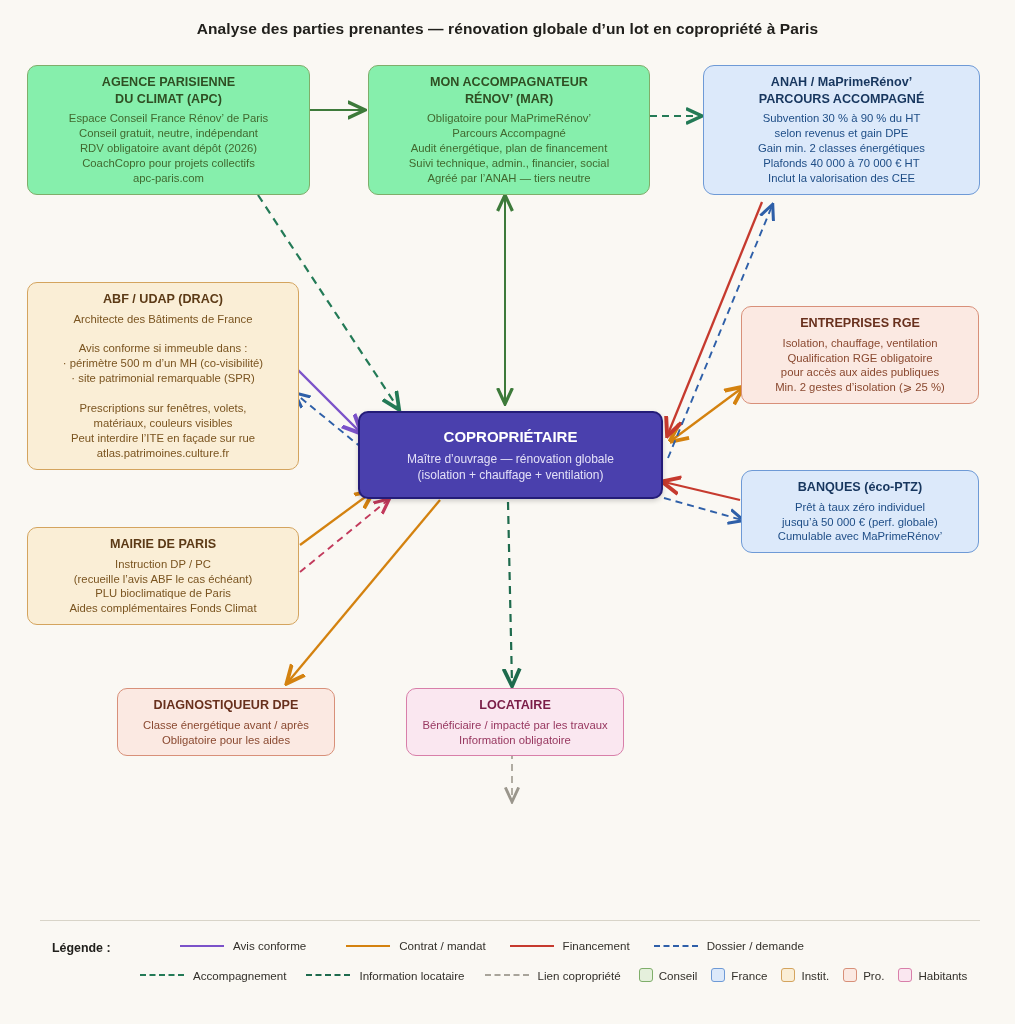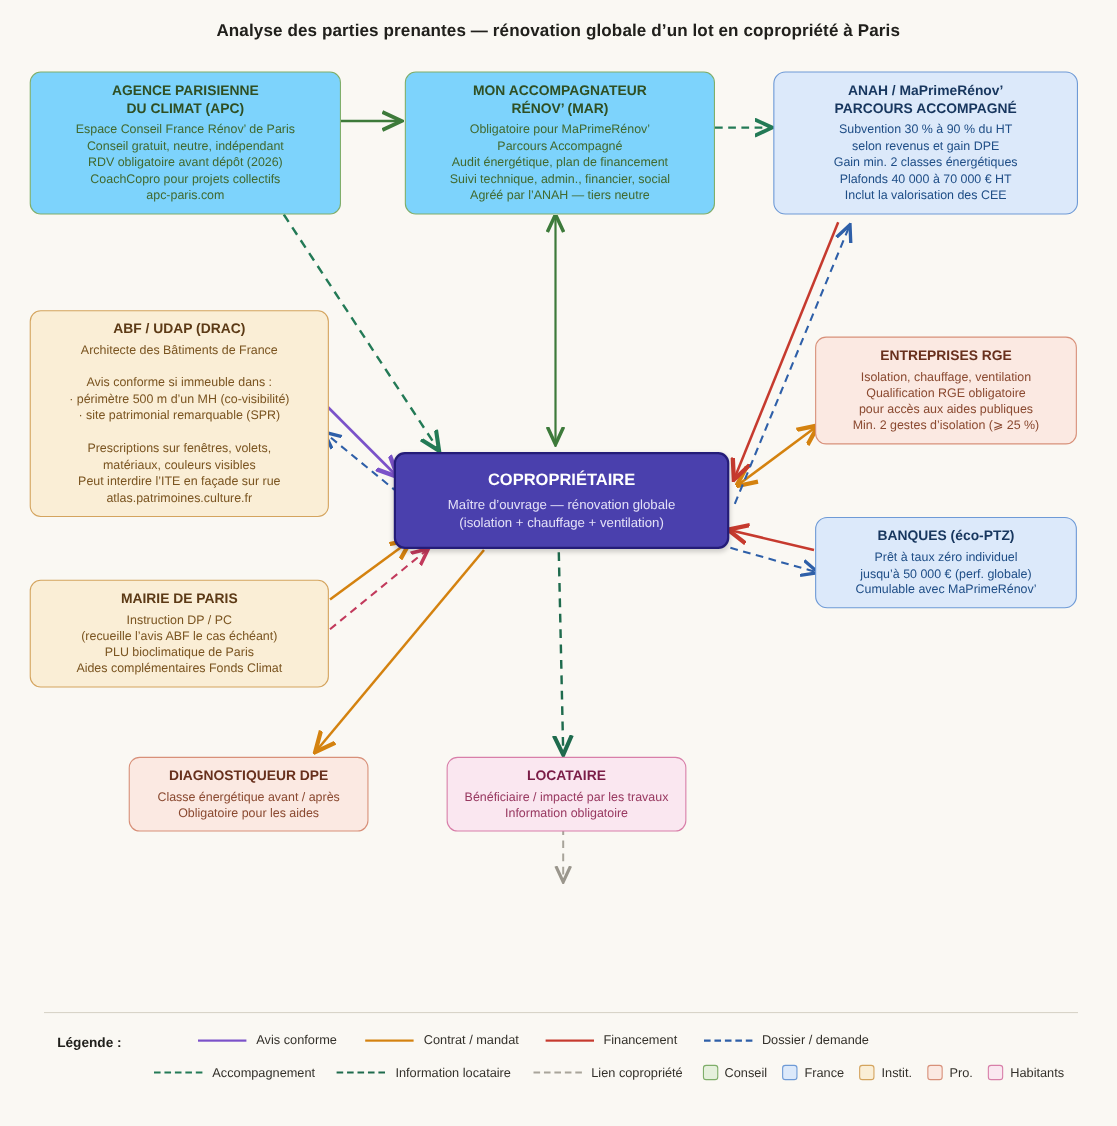--- a/index.html
+++ b/index.html
@@ -42,21 +42,21 @@
     white-space: pre-line;
     margin-bottom: 4px;
   }
   .node .nb {
     font-size: 11.3px;
     display: block;
     white-space: pre-line;
   }
 
   
-  .pal-conseil  { background: #7dd3fc; border-color: #7fae6a; }
+  .pal-conseil  { background: #86efac; border-color: #7fae6a; }
   .pal-conseil .nt { color: #2f4f23; }
   .pal-conseil .nb { color: #41692f; }
 
   .pal-finance  { background: #dce9fa; border-color: #6e9ad6; border-radius: 11px; }
   .pal-finance .nt { color: #17365e; }
   .pal-finance .nb { color: #1e4d86; }
 
   .pal-instit   { background: #faeed6; border-color: #d3a košu; }
   .pal-instit   { background: #faeed6; border-color: #d4a45e; }
   .pal-instit .nt { color: #5c3a16; }
@@ -119,21 +119,21 @@
     border-top: 1.2px solid #d8d4c8;
     padding-top: 30px;
   }
   .legend-label {
     position: absolute; left: 12px; top: 20px;
     font-size: 12.4px; font-weight: bold; color: #21201c;
   }
   .leg-row { position: absolute; display: flex; align-items: center; }
   .leg-row.r1 { left: 140px; top: 18px; }
   .leg-row.r2 { left: 100px; top: 47px; }
-  .leg-item { display: flex; align-items: center; margin-right: 26px; }
+  .leg-item { display: flex; align-items: center; margin-right: 40px; }
   .leg-item .lbl { font-size: 11.6px; color: #33302a; white-space: nowrap; }
   .swatch-line { width: 44px; height: 0; border-top-width: 2.4px; border-top-style: solid; margin-right: 9px; }
   .swatch-dash { width: 44px; height: 0; border-top-width: 2.4px; border-top-style: dashed; margin-right: 9px; }
   .swatch-box {
     width: 14px; height: 14px; border-radius: 3px;
     border-width: 1.4px; border-style: solid; margin-right: 6px;
   }
   .leg-item.sw { margin-right: 14px; }
 </style>
 </head>

